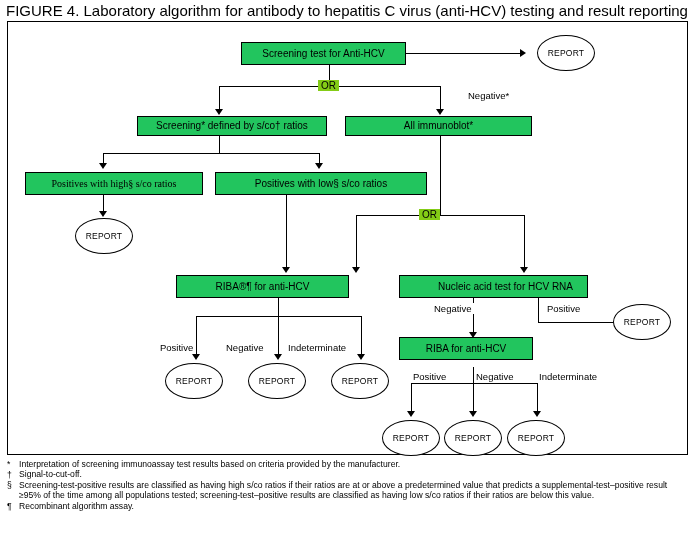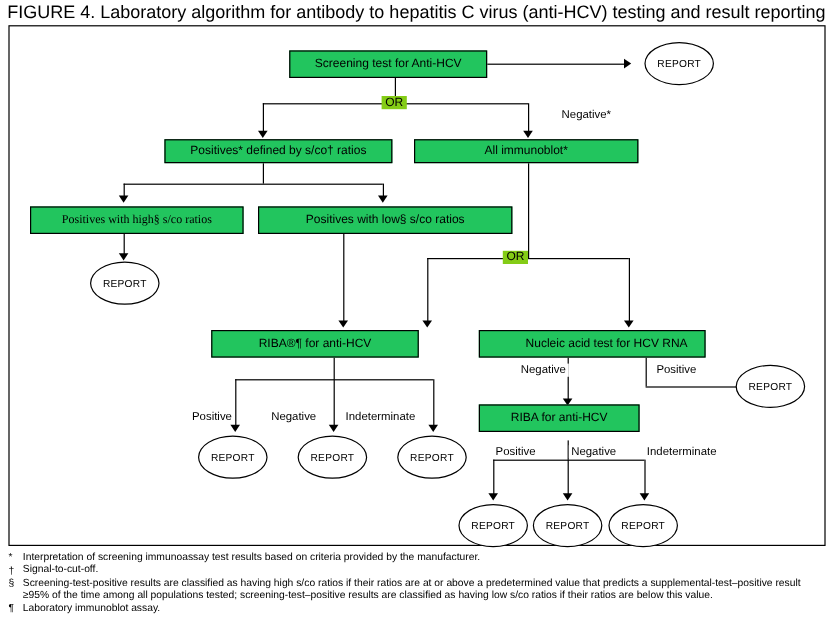--- a/index.html
+++ b/index.html
@@ -128,21 +128,21 @@
     <div class="arrow-d" style="left:525px;top:389px;"></div>
 
     <div class="node" style="left:233px;top:20px;width:165px;height:23px;">Screening test for Anti-HCV</div>
 
     <div class="circle" style="left:529px;top:13px;width:58px;height:36px;">REPORT</div>
 
     <div class="lbl" style="left:458px;top:20px;margin-top:48px;">Negative*</div>
 
     <div class="or" style="left:310px;top:58px;">OR</div>
 
-    <div class="node" style="left:129px;top:94px;width:190px;height:20px;">Positives* defined by s/co† ratios</div>
+    <div class="node" style="left:129px;top:94px;width:190px;height:20px;">Screening* defined by s/co† ratios</div>
 
     <div class="node" style="left:337px;top:94px;width:187px;height:20px;">All immunoblot*</div>
 
     <div class="node" style="left:17px;top:150px;width:178px;height:23px;font-family:Liberation Serif, serif;">Positives with high§ s/co ratios</div>
 
     <div class="node" style="left:207px;top:150px;width:212px;height:23px;">Positives with low§ s/co ratios</div>
 
     <div class="circle" style="left:67px;top:196px;width:58px;height:36px;">REPORT</div>
 
     <div class="or" style="left:411px;top:187px;">OR</div>
@@ -184,17 +184,17 @@
     <div class="fn">
       <span class="mark dag">†</span>
       <span>Signal-to-cut-off.</span>
     </div>
     <div class="fn">
       <span class="mark">§</span>
       <span>Screening-test-positive results are classified as having high s/co ratios if their ratios are at or above a predetermined value that predicts a supplemental-test–positive result ≥95% of the time among all populations tested; screening-test–positive results are classified as having low s/co ratios if their ratios are below this value.</span>
     </div>
     <div class="fn">
       <span class="mark">¶</span>
-      <span>Laboratory immunoblot assay.</span>
+      <span>Recombinant algorithm assay.</span>
     </div>
   </div>
 
 </div>
 
 </body></html>

